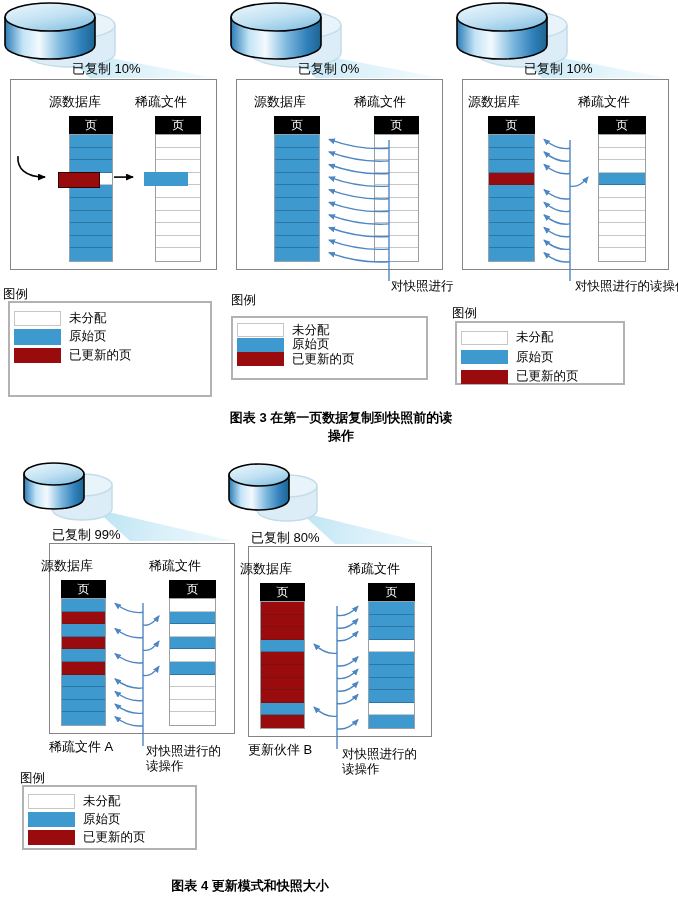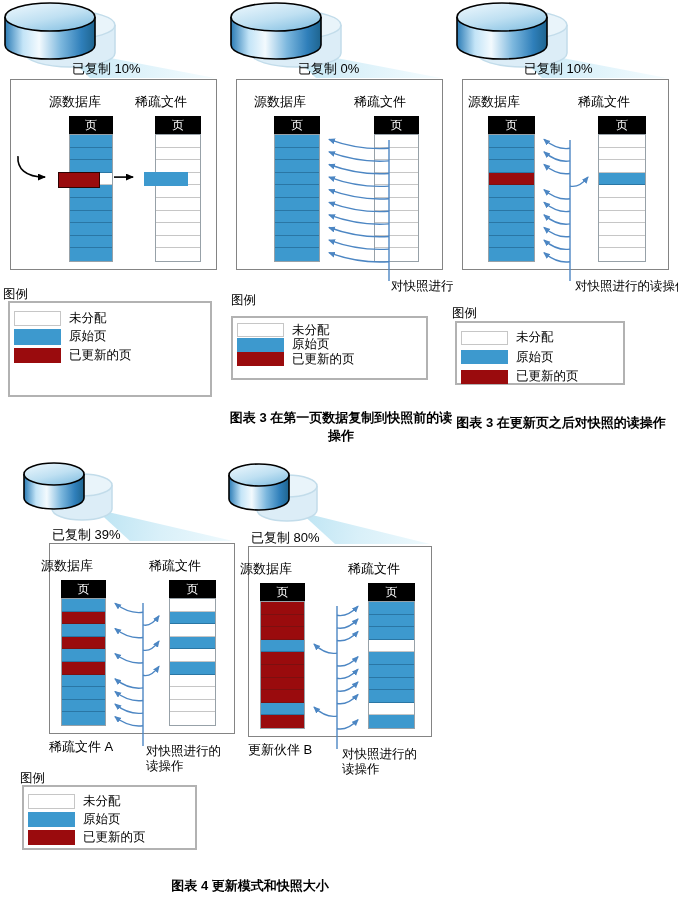--- a/index.html
+++ b/index.html
@@ -279,21 +279,21 @@
   <div class="panel bottom" id="pA">
     <div class="beam" style="clip-path: polygon(56px 54px, 194px 86px, 91px 86px);"></div>
     <div class="cyl cyl-ghost" style="left: 12px; top: 18px;"><svg width="62" height="48" style="overflow:visible">
           <path d="M1,12 L1,36 A30,11 0 0 0 61,36 L61,12" fill="#dcedf7" stroke="#c2dcea" stroke-width="1.5"></path>
           <ellipse cx="31" cy="12" rx="30" ry="11" fill="#e9f4fa" stroke="#c2dcea" stroke-width="1.5"></ellipse>
         </svg></div>
     <div class="cyl cyl-main" style="left: -16px; top: 7px;"><svg width="62" height="48" style="overflow:visible">
           <path d="M1,12 L1,36 A30,11 0 0 0 61,36 L61,12" fill="url(#cylBody)" stroke="#000" stroke-width="1.6"></path>
           <ellipse cx="31" cy="12" rx="30" ry="11" fill="url(#cylTop)" stroke="#000" stroke-width="1.6"></ellipse>
         </svg></div>
-    <div class="copied">已复制 39%</div>
+    <div class="copied">已复制 99%</div>
     <div class="box">
       <div class="col-title t-src" style="left: -9px; width: 85px; top: 13px;">源数据库</div>
       <div class="col-title t-sp" style="left: 99px; width: 87px; top: 13px;">稀疏文件</div>
       <div class="col src" style="left: 11px; top: 36px; width: 45px;">
         <div class="colhead">页</div>
         <div class="rows">
             <div class="prow blue"></div>
             <div class="prow red"></div>
             <div class="prow blue"></div>
             <div class="prow red"></div>
@@ -477,15 +477,14 @@
           </div>
           <div class="leg-item" style="height: 18px;">
             <span class="swatch updated" style="height:13px"></span>
             <span class="leg-label">已更新的页</span>
           </div>
         </div>
       </div>
   </div>
 
   <div class="caption" id="c2">图表 3 在第一页数据复制到快照前的读操作</div>
-  <div class="caption" id="c3">图表 3 在更新页之后对快照的读操作</div>
   <div class="caption" id="c4">图表 4 更新模式和快照大小</div>
 </div>
 
 </body></html>

